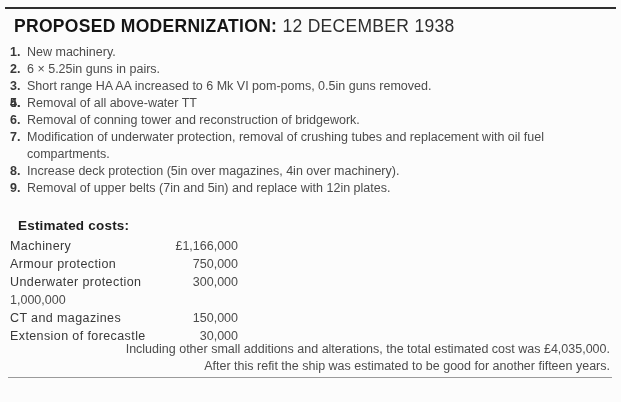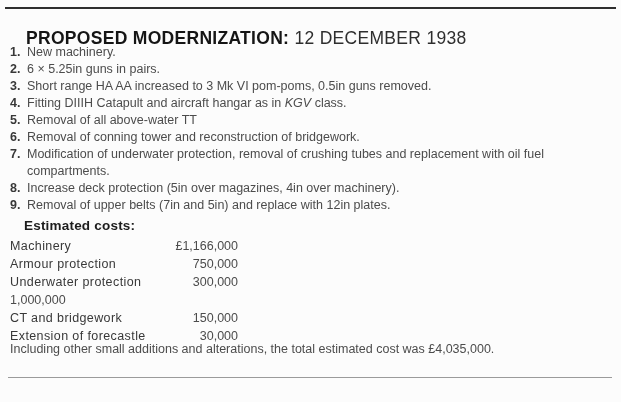--- a/index.html
+++ b/index.html
@@ -17,21 +17,21 @@
   }
   .top-rule {
     position: absolute;
     top: 7px; left: 5px; right: 5px;
     height: 2px;
     background: #2e2e2e;
   }
   .page-title {
     position: absolute;
     top: 12px; left: 10px;
-    margin: 16px;
+    margin: 4px;
     font-size: 17.5px;
     font-weight: 700;
     letter-spacing: 0.3px;
     color: #151515;
     white-space: nowrap;
   }
   .page-title .title-date {
     font-weight: 400;
     color: #2e2e2e;
   }
@@ -49,21 +49,21 @@
   }
   .item .num {
     position: absolute;
     left: 0; top: 0;
     font-weight: 700;
     color: #383838;
   }
   .item em { font-style: italic; }
   .costs-heading {
     position: absolute;
-    top: 218px; left: 24px;
+    top: 218px; left: 18px;
     margin: 0;
     font-size: 13.5px;
     font-weight: 700;
     letter-spacing: 0.2px;
     color: #1c1c1c;
   }
   .cost-table {
     position: absolute;
     top: 237px; left: 10px;
     width: 228px;
@@ -84,20 +84,21 @@
   .cost-amount {
     color: #4c4c4c;
   }
   .footer-text {
     position: absolute;
     top: 341px; left: 10px;
     width: 600px;
     font-size: 12.5px;
     line-height: 17px;
     color: #4c4c4c;
+    text-align: right;
   }
   .footer-text p { margin: 0; }
   .bottom-rule {
     position: absolute;
     top: 377px; left: 8px; right: 9px;
     height: 1px;
     background: #9b9b9b;
   }
 </style>
 </head>
@@ -113,25 +114,24 @@
     <div class="item">
       <span class="num">1.</span>
       <span class="txt">New machinery.</span>
     </div>
     <div class="item">
       <span class="num">2.</span>
       <span class="txt">6 × 5.25in guns in pairs.</span>
     </div>
     <div class="item">
       <span class="num">3.</span>
-      <span class="txt">Short range HA AA increased to 3 Mk VI pom-poms, 0.5in guns removed.</span>
+      <span class="txt">Short range HA AA increased to 6 Mk VI pom-poms, 0.5in guns removed.</span>
     </div>
     <div class="item">
       <span class="num">4.</span>
-      <span class="txt"><span>Fitting DIIIH Catapult and aircraft hangar as in </span><em>KGV</em><span> class.</span></span>
     </div>
     <div class="item">
       <span class="num">5.</span>
       <span class="txt">Removal of all above-water TT</span>
     </div>
     <div class="item">
       <span class="num">6.</span>
       <span class="txt">Removal of conning tower and reconstruction of bridgework.</span>
     </div>
     <div class="item">
@@ -160,28 +160,29 @@
       <span class="cost-amount">750,000</span>
     </div>
     <div class="cost-row">
       <span class="cost-label">Underwater protection</span>
       <span class="cost-amount">300,000</span>
     </div>
     <div class="cost-row">
       <span class="cost-amount">1,000,000</span>
     </div>
     <div class="cost-row">
-      <span class="cost-label">CT and bridgework</span>
+      <span class="cost-label">CT and magazines</span>
       <span class="cost-amount">150,000</span>
     </div>
     <div class="cost-row">
       <span class="cost-label">Extension of forecastle</span>
       <span class="cost-amount">30,000</span>
     </div>
   </div>
 
   <div class="footer-text">
     <p>Including other small additions and alterations, the total estimated cost was £4,035,000.</p>
+    <p>After this refit the ship was estimated to be good for another fifteen years.</p>
   </div>
 
   <div class="bottom-rule"></div>
 
 </div>
 
 </body></html>

